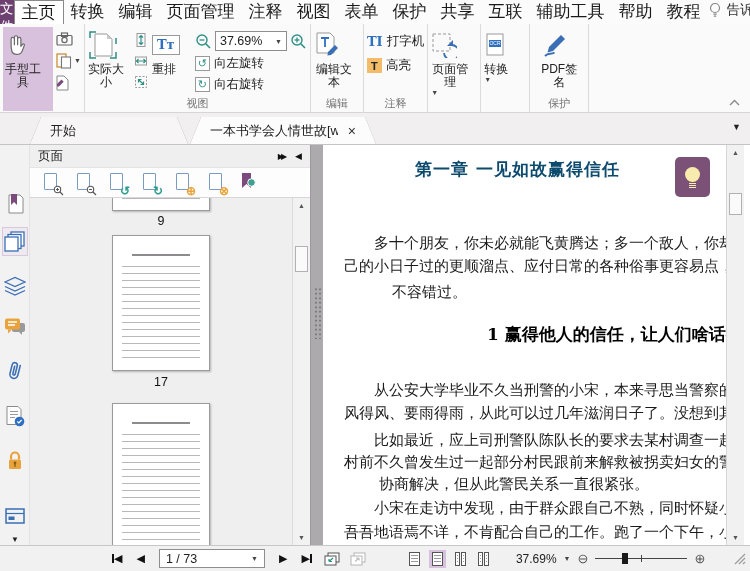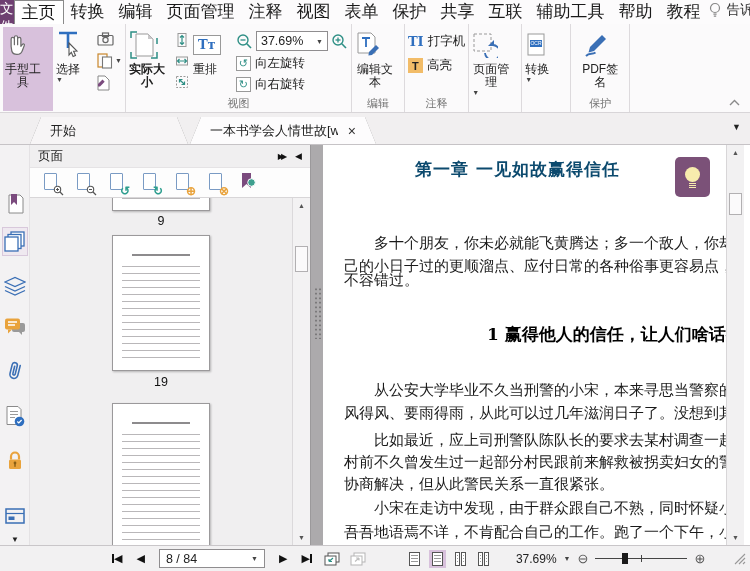--- a/index.html
+++ b/index.html
@@ -169,30 +169,20 @@
   <div class="rgroup">
     <div class="rg-content">
       <div class="big-btn selected-tool" style="width:50px;">
         <span class="bi">
           <svg width="26" height="27" viewBox="0 0 32 32">
               <path d="M10 17V8a2 2 0 014 0v7V6a2 2 0 014 0v9V8a2 2 0 014 0v9l2-2.5c.9-1.1 2.8-.2 2.3 1.2L23.5 23c-.8 2.6-2.8 4-6.3 4s-5.6-1.6-6.4-4.2L10 17z" fill="#fff" stroke="#6b6b6b" stroke-width="1.5" stroke-linejoin="round"></path>
             </svg>
         </span>
         <span style="width:40px;">手型工具</span>
       </div>
-      <div class="big-btn" style="width:38px;">
-        <span class="bi">
-          <svg width="26" height="30" viewBox="0 0 26 30">
-              <path d="M3 3h18M12 3v15" stroke="#2F6FBF" stroke-width="2.6"></path>
-              <path d="M13 13l8 8-3.4.3 1.9 4.2-2.4 1-1.8-4.2L13 25z" fill="#fff" stroke="#555" stroke-width="1.1"></path>
-            </svg>
-        </span>
-        <span>选择</span>
-        <span class="dd">▼</span>
-      </div>
       <div class="small-col">
         <span class="sm-btn">
           <svg width="17" height="14" viewBox="0 0 17 14">
               <rect x="1" y="3.5" width="15" height="9.5" rx="1" fill="none" stroke="#666" stroke-width="1.2"></rect>
               <rect x="5.5" y="1" width="6" height="3.5" fill="none" stroke="#666" stroke-width="1.2"></rect>
               <circle cx="8.5" cy="8" r="2.6" fill="none" stroke="#666" stroke-width="1.2"></circle>
             </svg>
         </span>
         <span class="sm-btn">
           <svg width="16" height="17" viewBox="0 0 16 17">
@@ -214,21 +204,21 @@
   <div class="rgroup">
     <div class="rg-content">
       <div class="big-btn" style="width:42px;">
         <span class="bi">
           <svg width="30" height="30" viewBox="0 0 30 30">
               <path d="M7 4h12l5 5v17H7z" fill="#fff" stroke="#999"></path>
               <path d="M19 4l5 5h-5z" fill="#C9C7C9"></path>
               <path d="M2 8V2h6M28 14v-6M2 22v6h6M28 22v6h-6" fill="none" stroke="#2E8F85" stroke-width="1.5"></path>
             </svg>
         </span>
-        <span style="width:36px;font-weight:bold;">实际大小</span>
+        <span style="width:36px;">实际大小</span>
       </div>
       <div class="small-col" style="gap:5px;">
         <span class="sm-btn">
           <svg width="16" height="16" viewBox="0 0 16 16">
               <rect x="4" y="1.5" width="8" height="13" fill="none" stroke="#999"></rect>
               <path d="M8 4v8M6 5.5L8 3.5l2 2M6 10.5l2 2 2-2" fill="none" stroke="#2E8F85" stroke-width="1.2"></path>
             </svg>
         </span>
         <span class="sm-btn">
           <svg width="16" height="16" viewBox="0 0 16 16">
@@ -503,21 +493,21 @@
     </div>
     <div class="thumbs">
       <div class="thumb-page tp-9">
           <div class="tp-text"></div>
         </div>
       <div class="thumb-label tl-9">9</div>
       <div class="thumb-page tp-10">
           <div class="tp-head"></div>
           <div class="tp-text"></div>
         </div>
-      <div class="thumb-label tl-10">19</div>
+      <div class="thumb-label tl-10">17</div>
       <div class="thumb-page tp-11">
           <div class="tp-head"></div>
           <div class="tp-text"></div>
         </div>
     </div>
     <div class="panel-scroll">
       <span class="sb-arrow" style="top:4px;">▲</span>
       <span class="ps-thumb"></span>
       <span class="sb-arrow" style="bottom:4px;">▼</span>
     </div>
@@ -528,27 +518,27 @@
     </div>
 
   <div class="doc">
     <div class="doc-chapter">第一章 一见如故赢得信任</div>
     <div class="bulb-badge">
         <span class="bulb-glass"></span>
         <span class="bulb-base"></span>
       </div>
     <div class="dline ind" style="top:89px;">多十个朋友，你未必就能飞黄腾达；多一个敌人，你却肯定会寝</div>
     <div class="dline" style="top:112px;">己的小日子过的更顺溜点、应付日常的各种俗事更容易点，本章将要</div>
-    <div class="dline" style="top:126px;">不容错过。</div>
+    <div class="dline" style="top:138px;margin-left:48px;">不容错过。</div>
     <div class="sec-head">1 赢得他人的信任，让人们啥话都肯跟</div>
     <div class="dline ind" style="top:236px;">从公安大学毕业不久当刑警的小宋，本来寻思当警察的在人民</div>
     <div class="dline" style="top:259px;">风得风、要雨得雨，从此可以过几年滋润日子了。没想到其实也并</div>
     <div class="dline ind" style="top:286px;">比如最近，应上司刑警队陈队长的要求去某村调查一起案件，</div>
     <div class="dline" style="top:308px;">村前不久曾发生过一起部分村民跟前来解救被拐卖妇女的警方人员</div>
-    <div class="dline" style="top:330px;">协商解决，但从此警民关系一直很紧张。</div>
+    <div class="dline" style="top:330px;margin-left:35px;">协商解决，但从此警民关系一直很紧张。</div>
     <div class="dline ind" style="top:354px;">小宋在走访中发现，由于群众跟自己不熟，同时怀疑小宋是来</div>
     <div class="dline" style="top:378px;">吾吾地语焉不详，不肯配合自己的工作。跑了一个下午，小宋只搜集</div>
   </div>
 
   <div class="doc-scroll">
     <span class="sb-arrow" style="top:4px;">▲</span>
     <span class="ds-thumb"></span>
     <span class="sb-arrow" style="bottom:4px;">▼</span>
   </div>
 </div>
@@ -556,21 +546,21 @@
 <div class="statusbar">
   <div class="sb-nav">
     <span class="nav-btn">
         <span class="vbar"></span>
         <span>◀</span>
       </span>
     <span class="nav-btn">
         <span>◀</span>
       </span>
     <div class="page-combo">
-      <span>8 / 84</span>
+      <span>1 / 73</span>
       <span class="dd">▼</span>
     </div>
     <span class="nav-btn">
         <span>▶</span>
       </span>
     <span class="nav-btn">
         <span>▶</span>
         <span class="vbar"></span>
       </span>
   </div>

